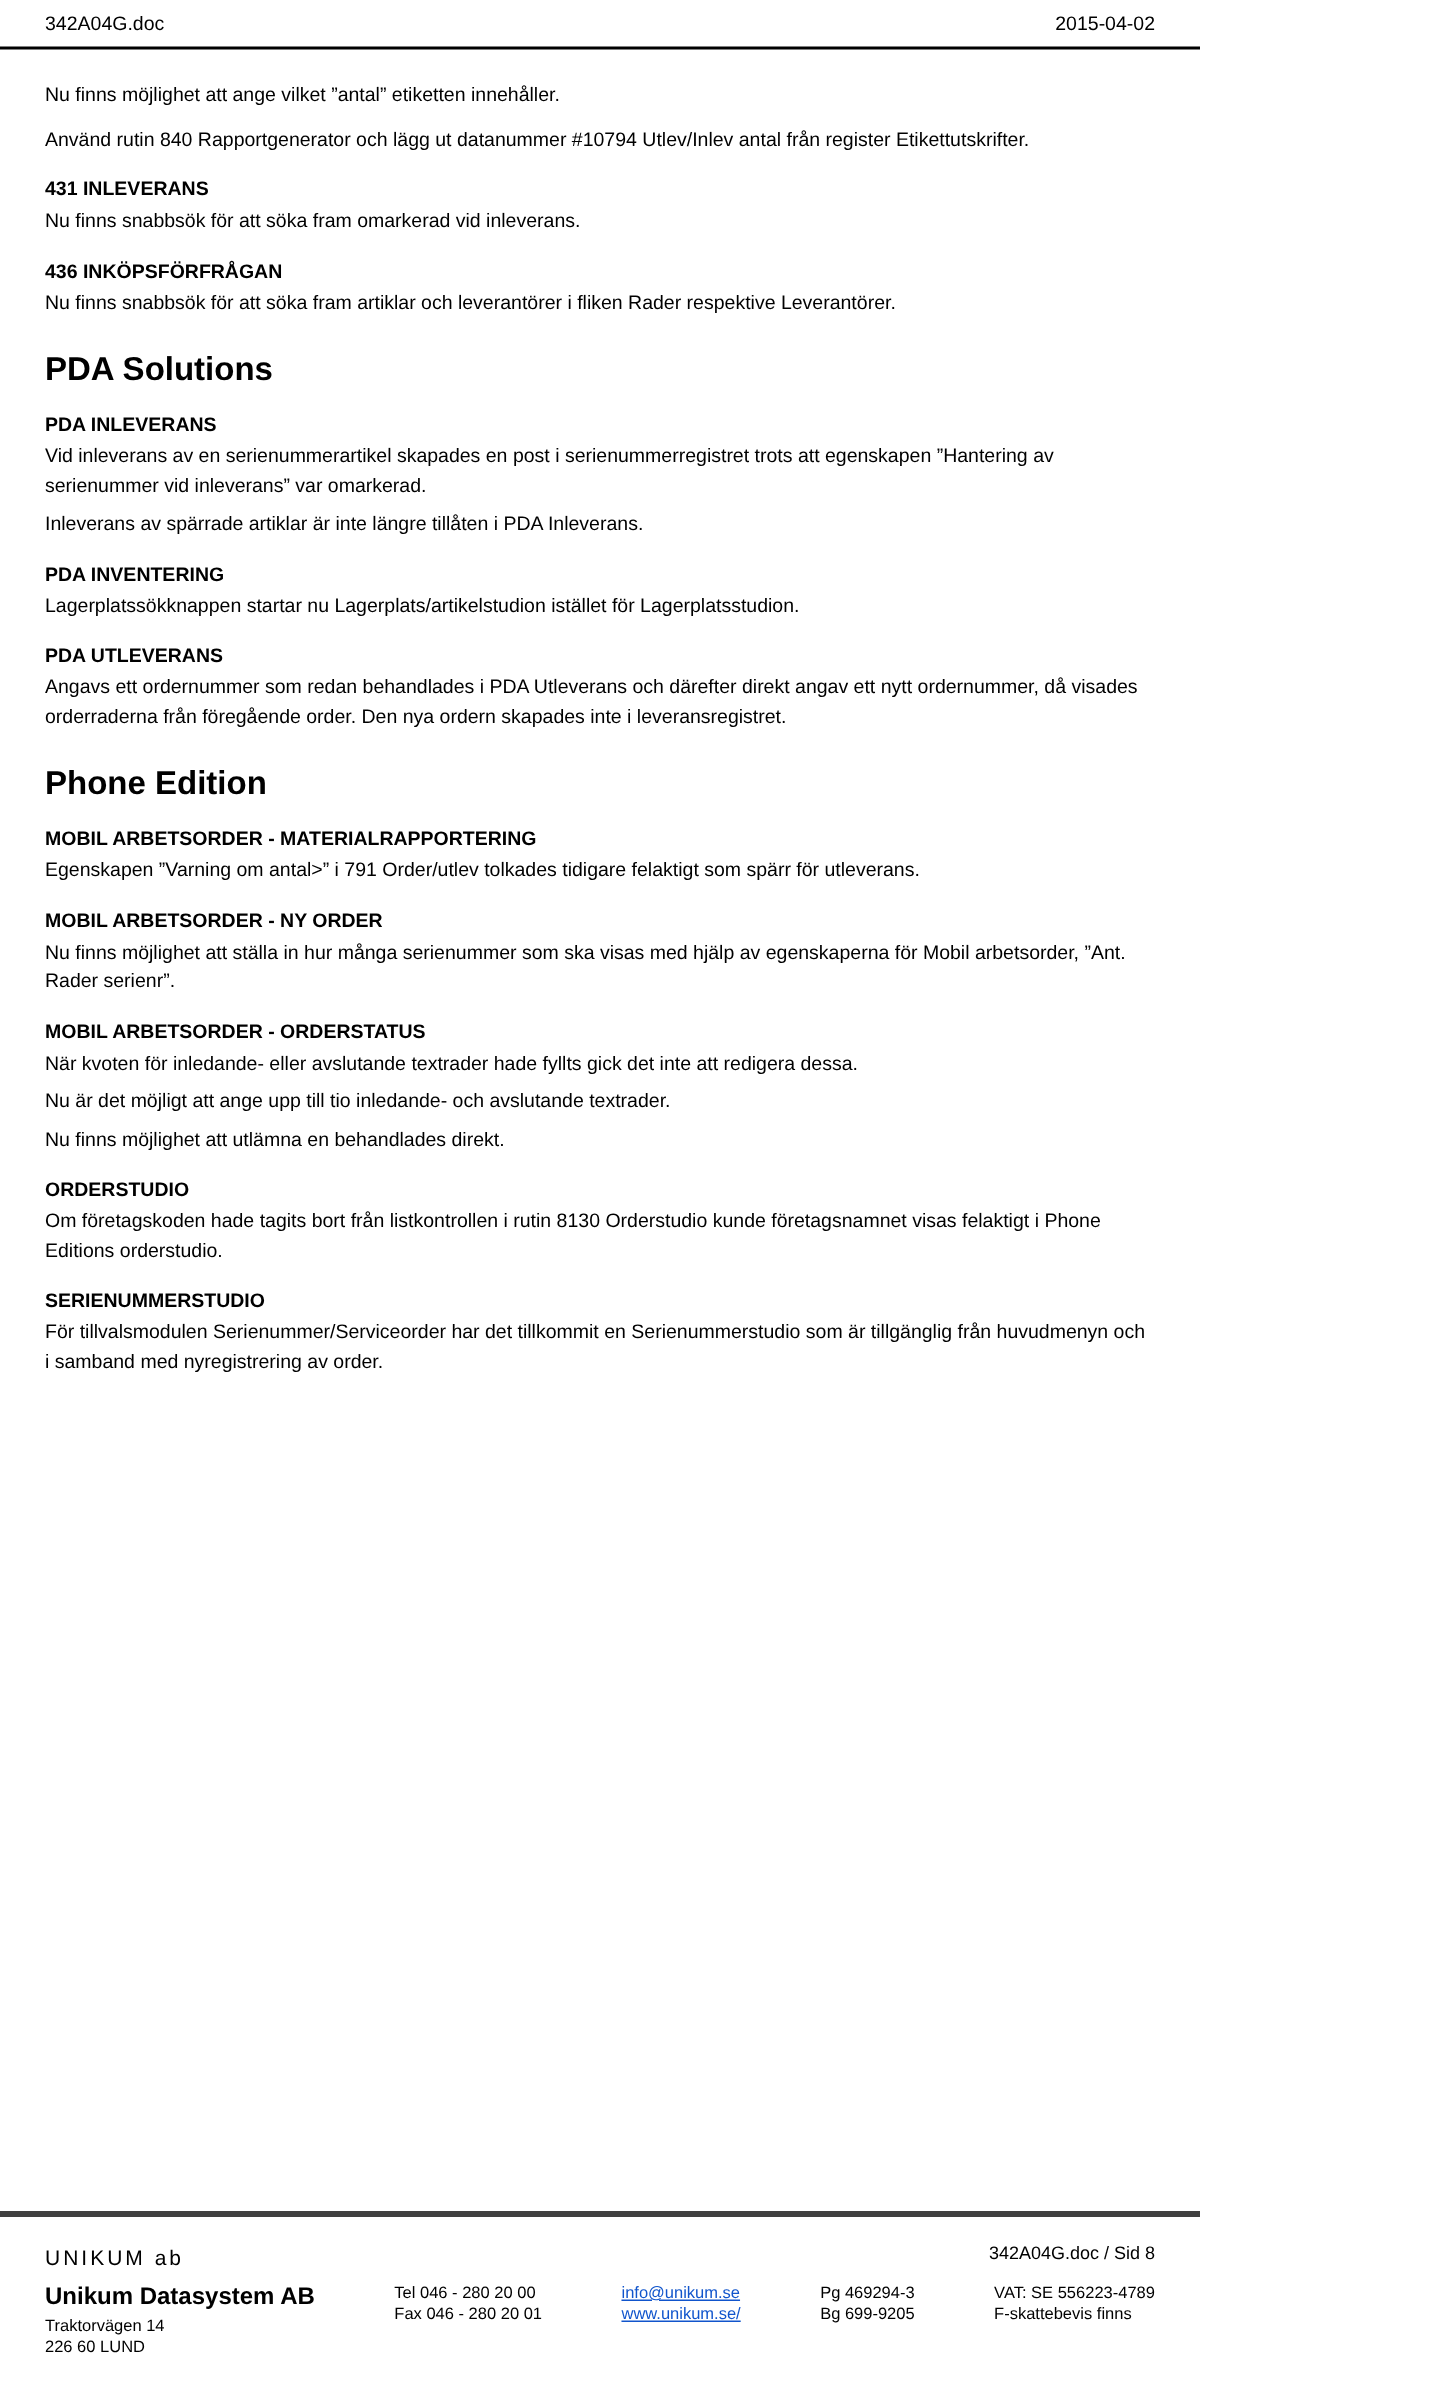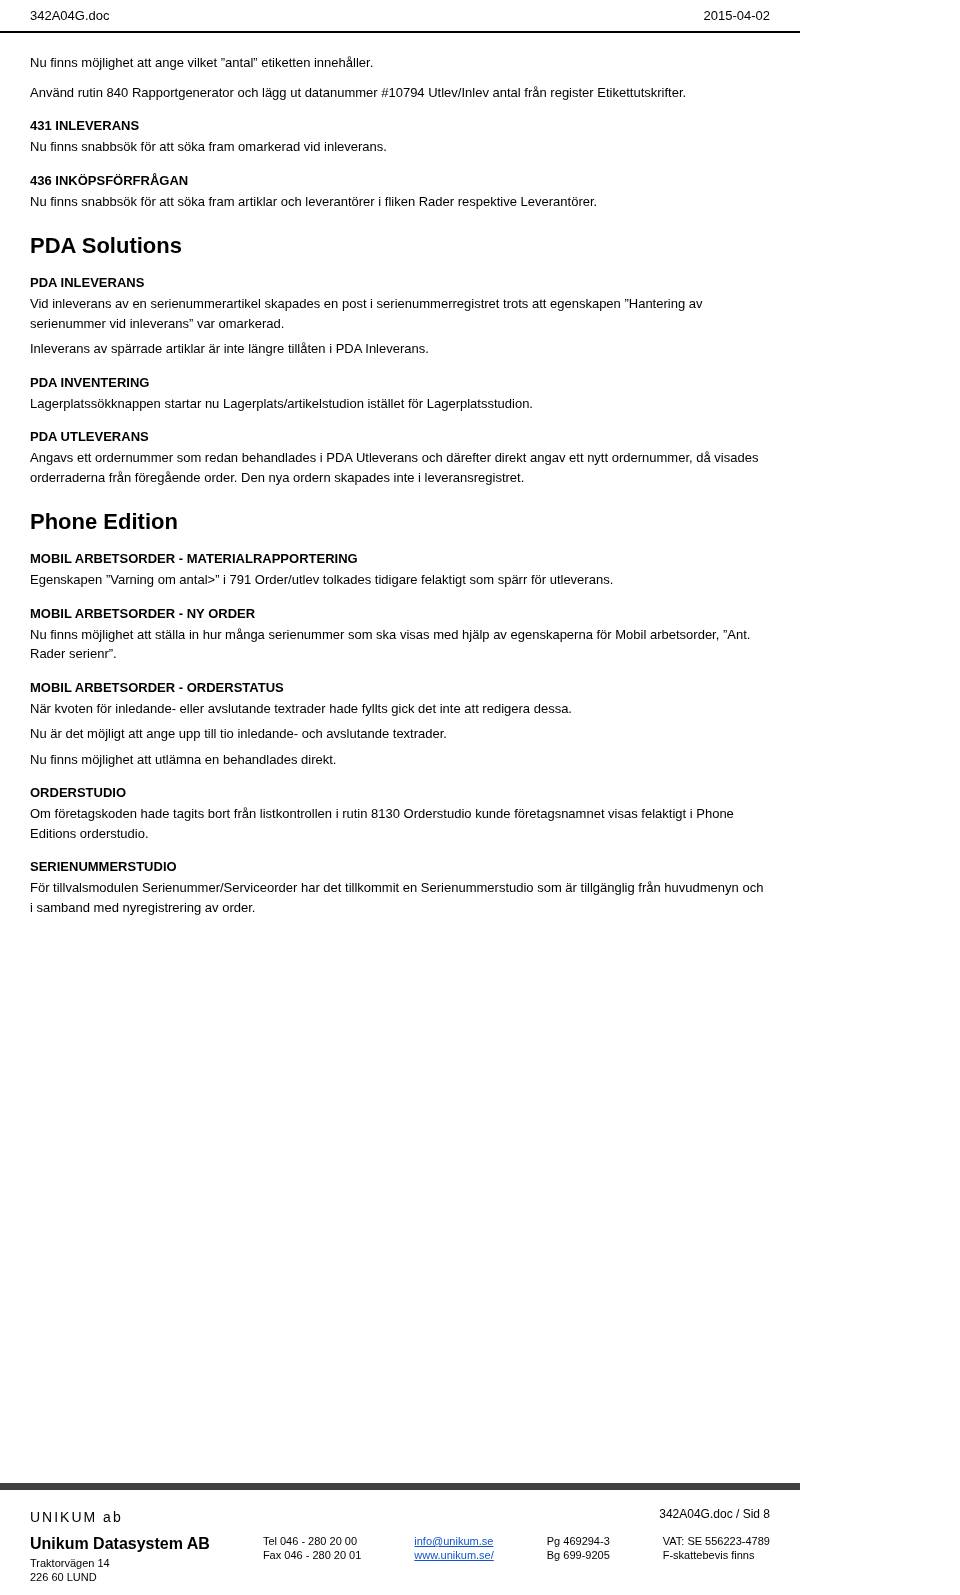--- a/index.html
+++ b/index.html
@@ -76,22 +76,22 @@
       margin-top: 22px;
       margin-bottom: 14px;
     }
 
     .sub-section {
       margin-bottom: 14px;
     }
 
     
     .page-footer {
-      border-top: 7px solid #404040;
-      padding: 8px 30px 4px 30px;
+      border-top: 4px solid #404040;
+      padding: 8px 30px 16px 30px;
     }
 
     .footer-logo-row {
       display: flex;
       justify-content: space-between;
       align-items: center;
       margin-bottom: 6px;
     }
 
     .footer-logo {

